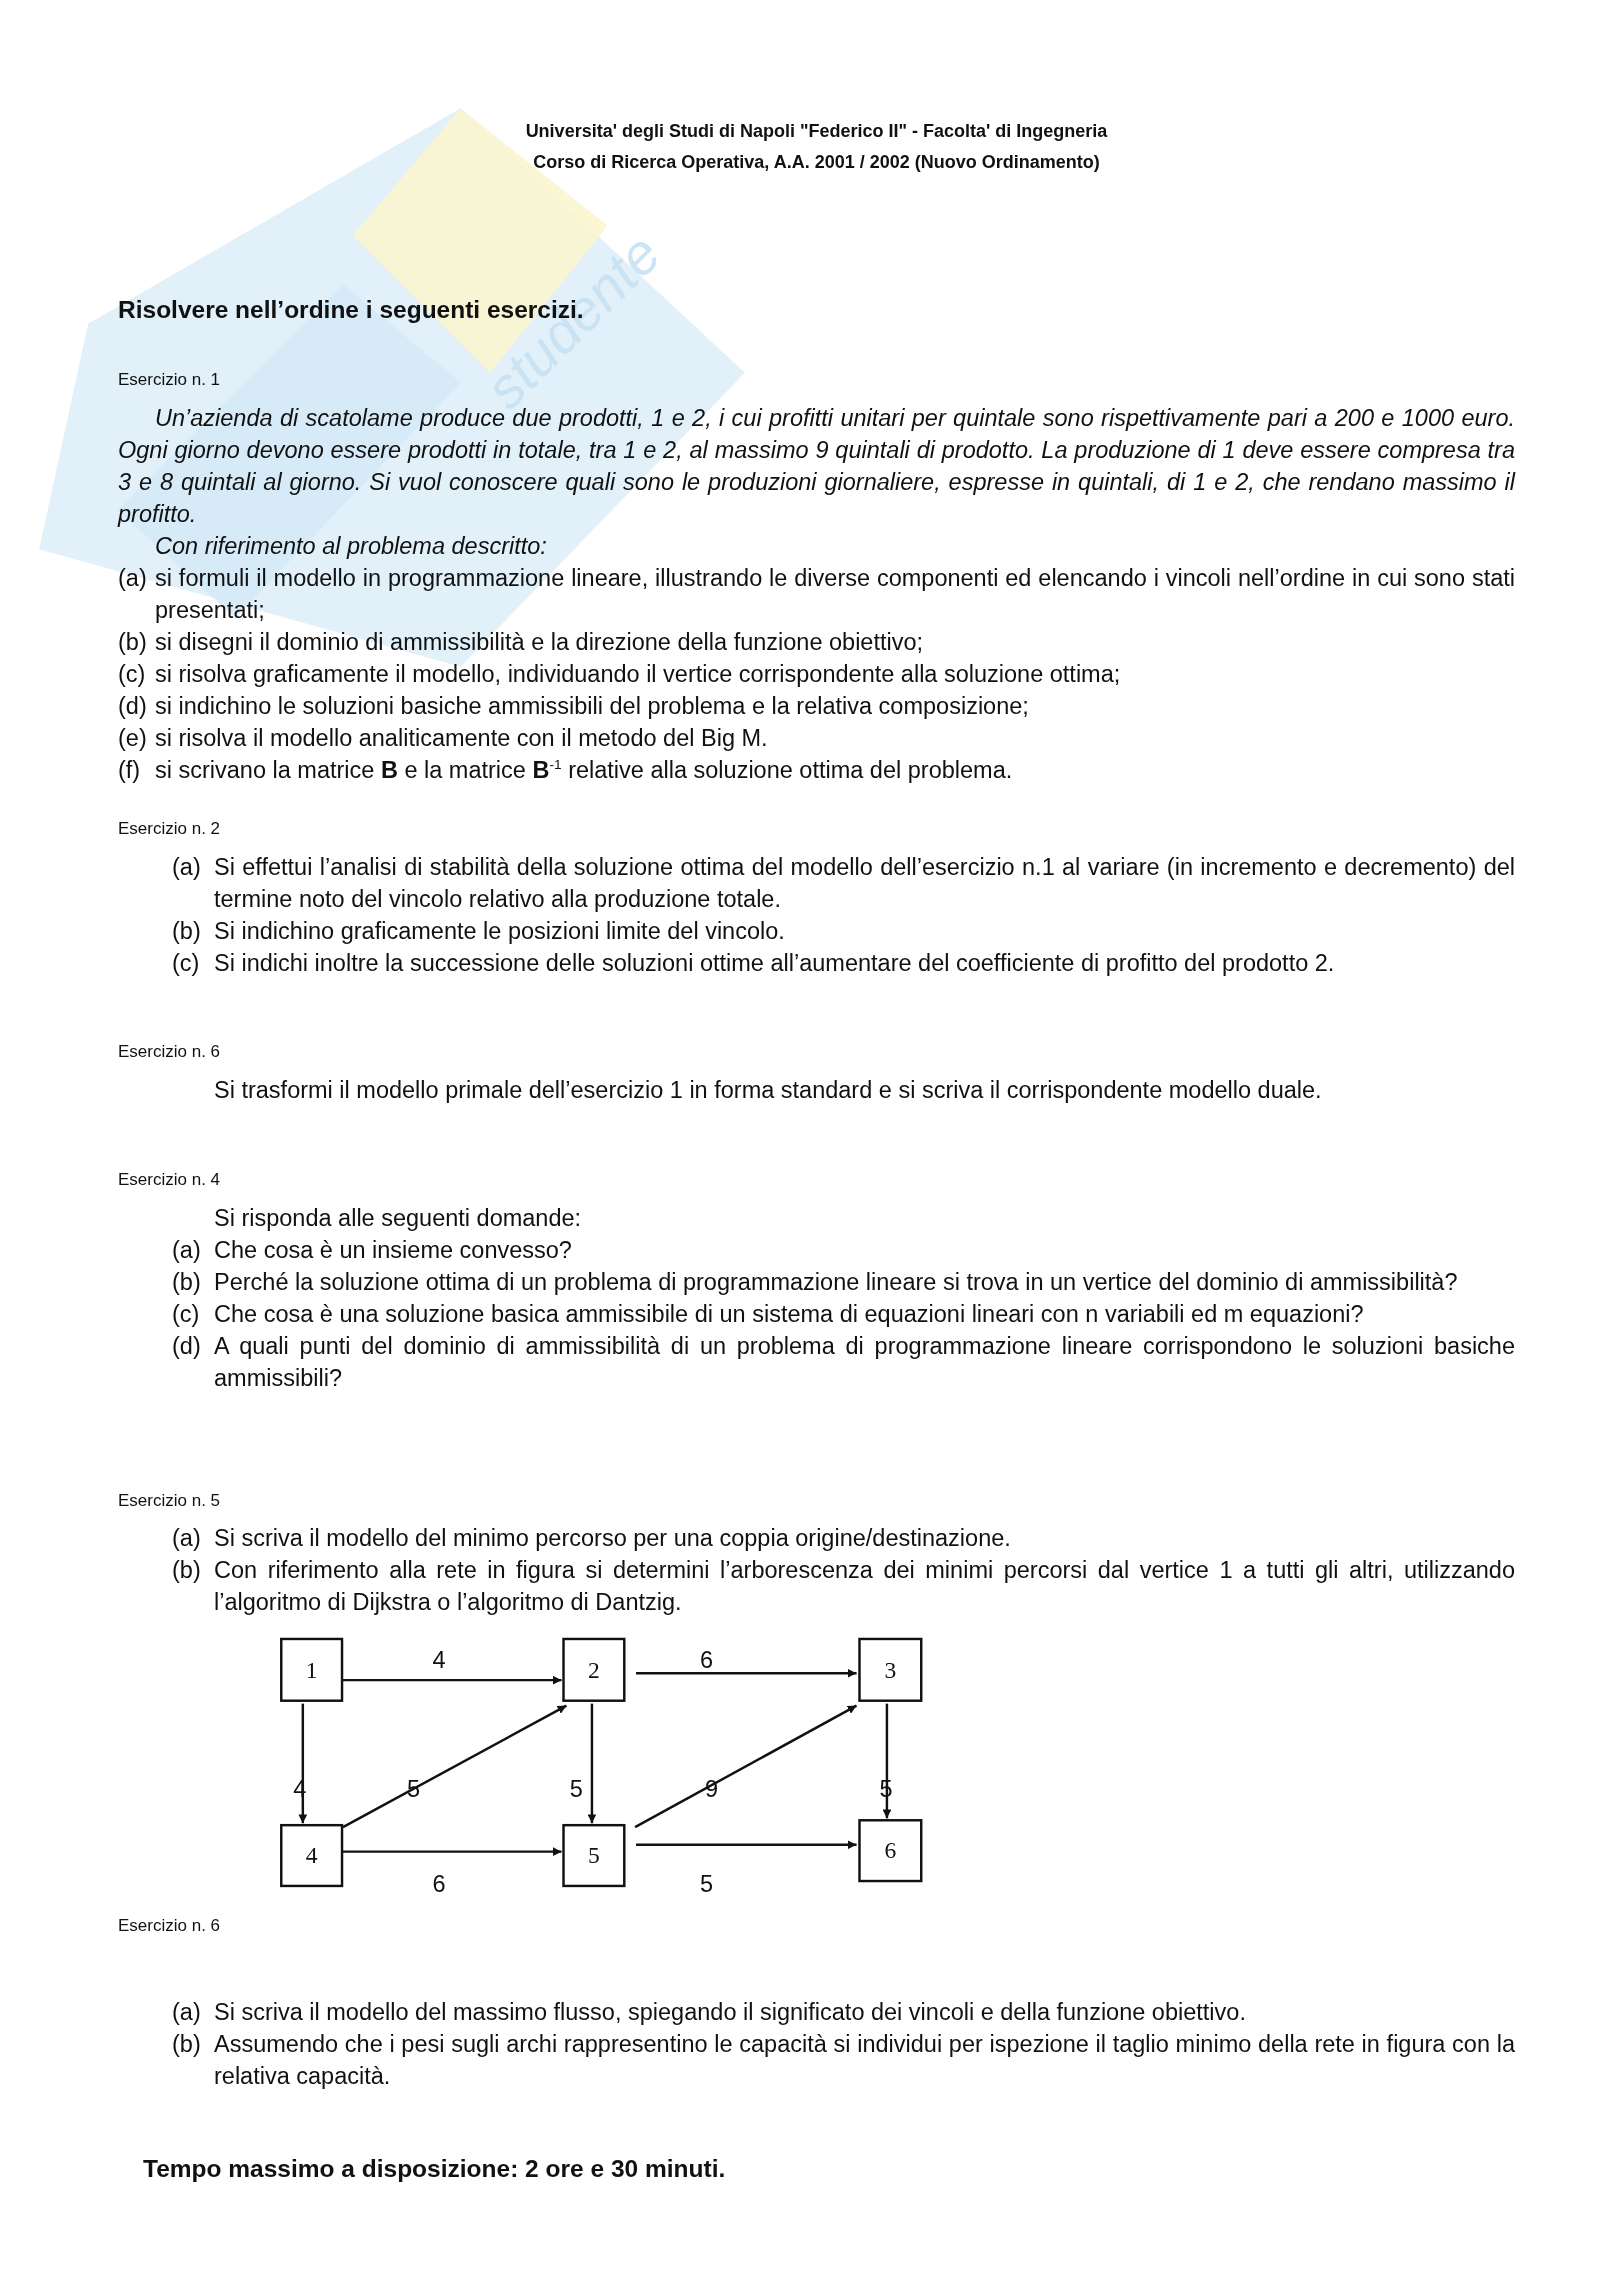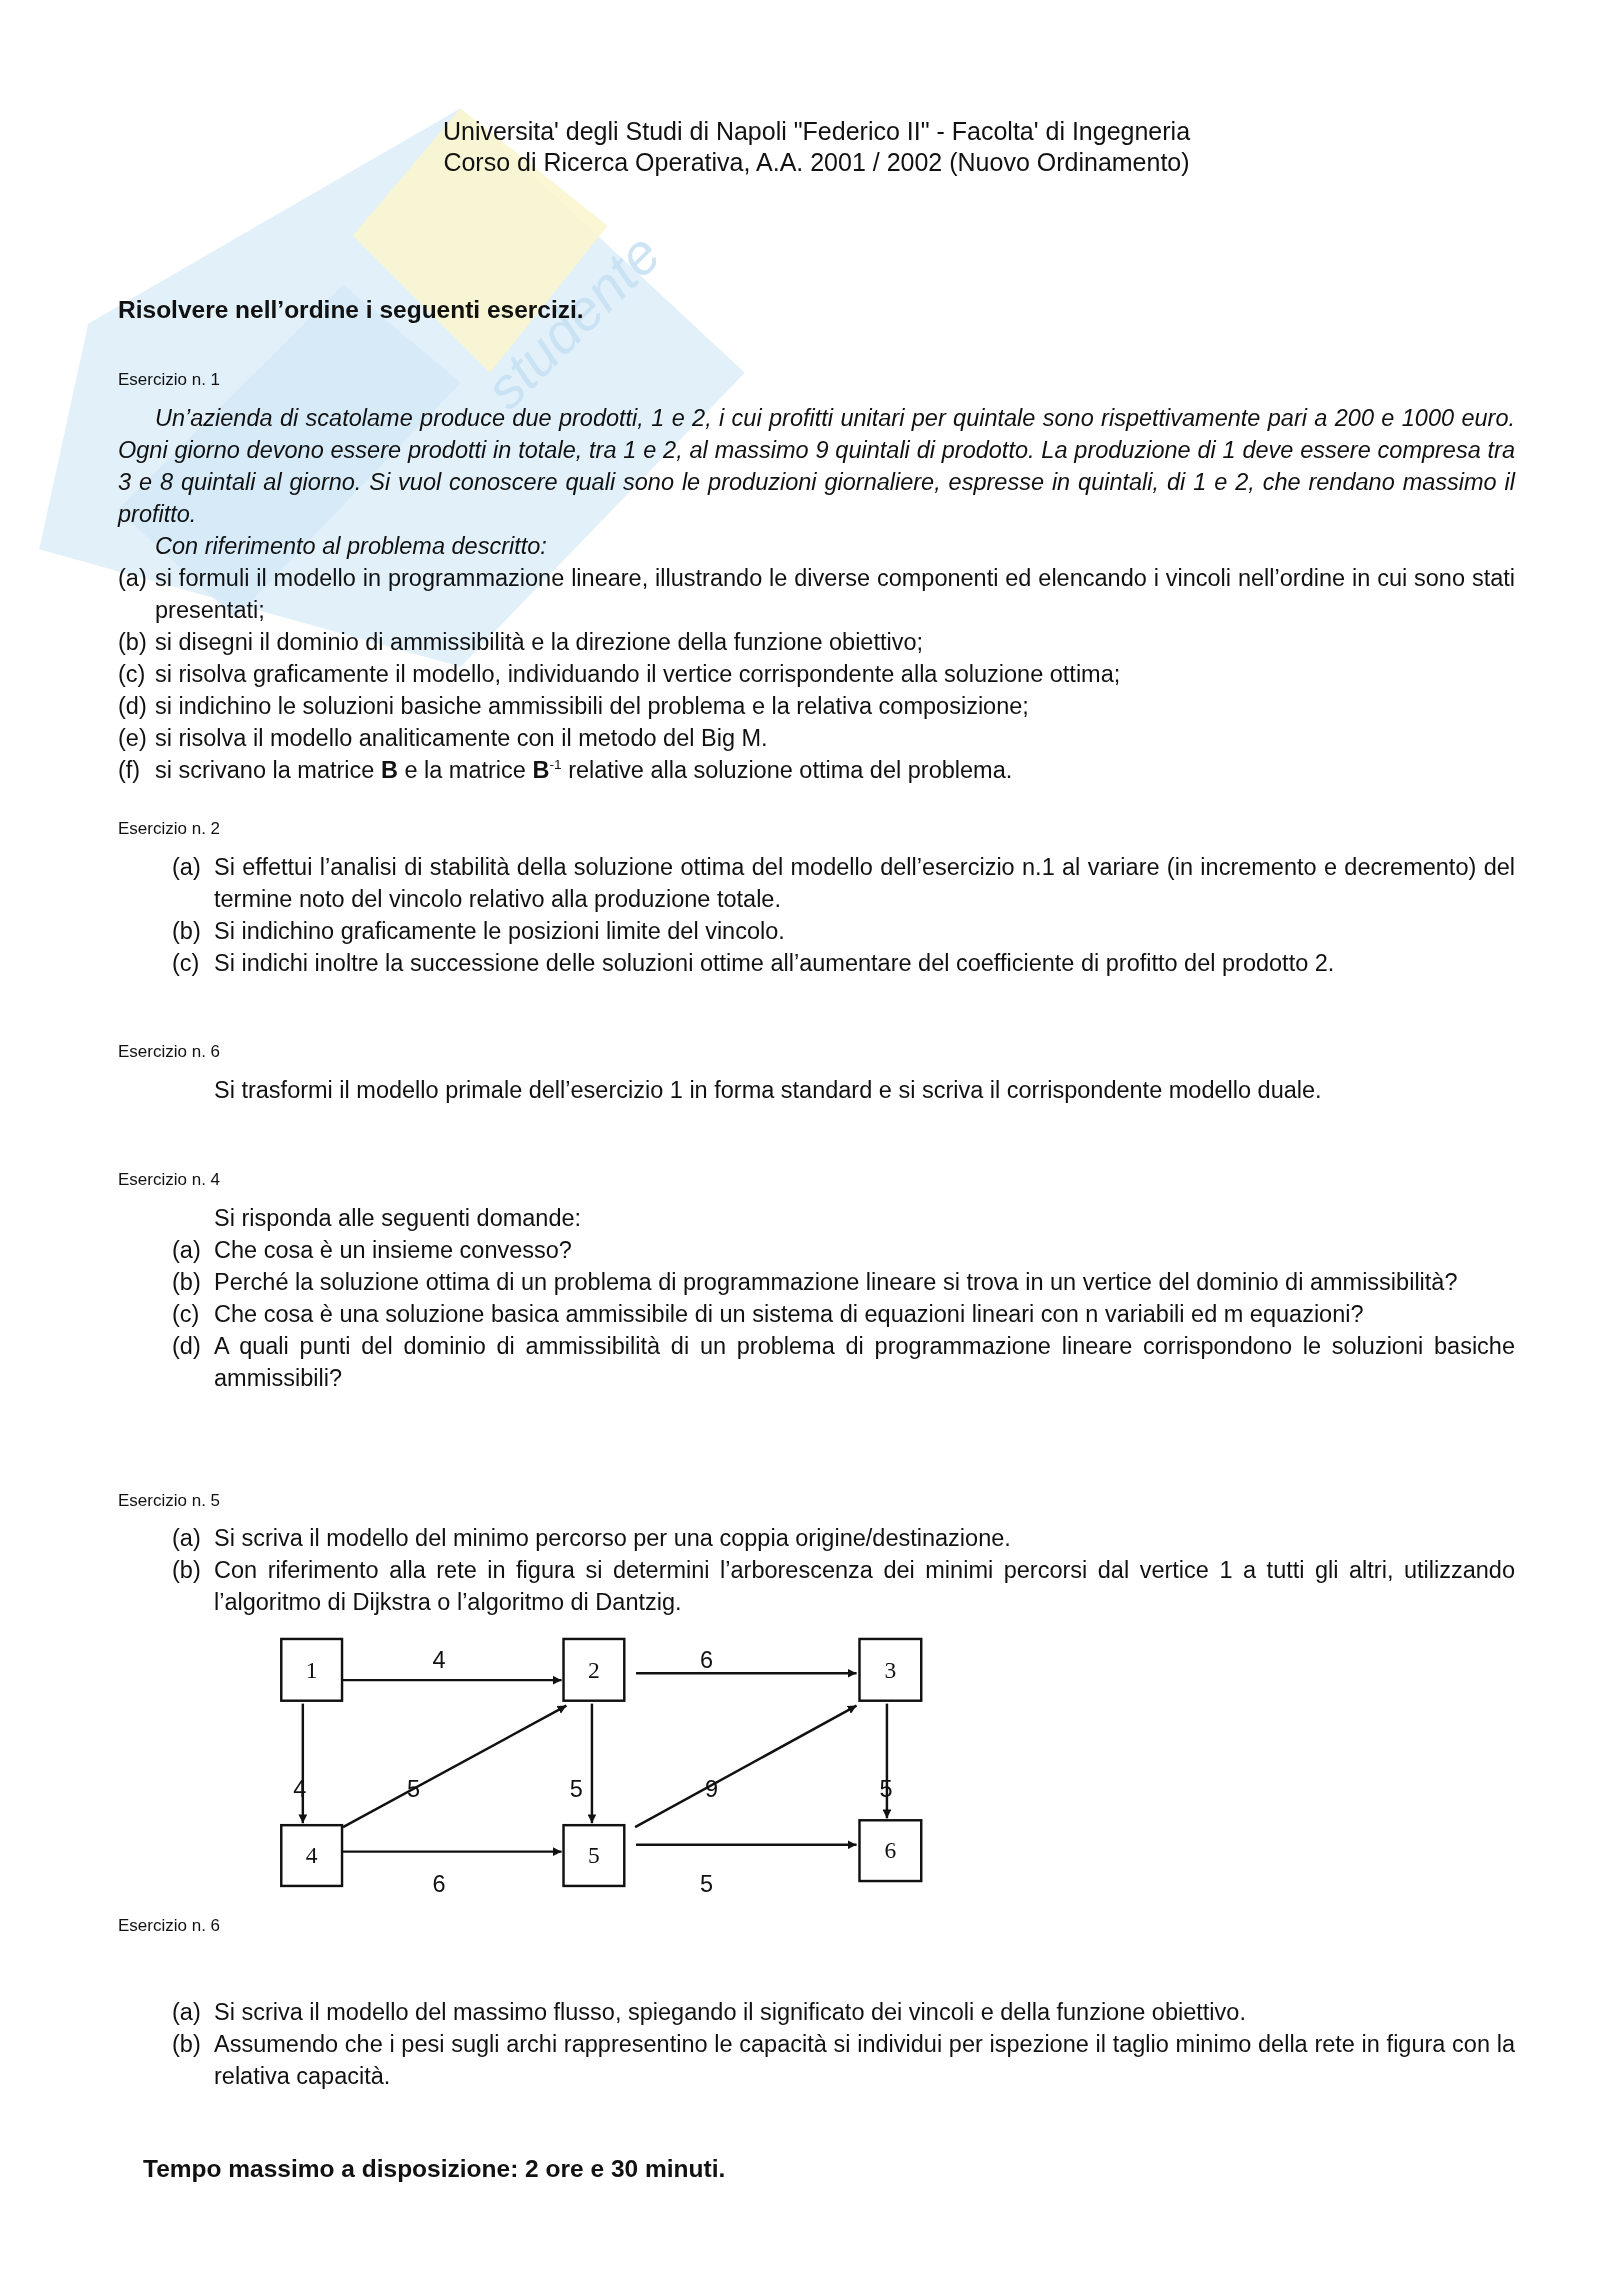--- a/index.html
+++ b/index.html
@@ -3,21 +3,21 @@
   <meta charset="utf-8">
   <style>
     html, body { margin: 0; padding: 0; }
     body {
       width: 1620px; height: 2293px; position: relative; overflow: hidden;
       background: #ffffff; color: #111111;
       font-family: "Liberation Sans", sans-serif;
     }
     .watermark { position: absolute; left: 0; top: 0; width: 1620px; height: 2293px; pointer-events: none; z-index: 0; }
     .page { position: absolute; left: 118px; top: 0; width: 1397px; z-index: 1; }
-    .header { position: absolute; top: 116px; left: 0; width: 1397px; text-align: center; font-weight: normal; font-size: 25px; line-height: 31px; }
+    .header { position: absolute; top: 116px; left: 0; width: 1397px; text-align: center; font-weight: bold; font-size: 18px; line-height: 31px; }
     .intro { position: absolute; top: 296px; left: 0; font-weight: bold; font-size: 24.5px; }
     .ex-title { position: absolute; left: 0; font-weight: normal; font-size: 17px; }
     .para { position: absolute; left: 0; width: 1397px; font-size: 23.5px; line-height: 32px; text-align: justify; }
     .ind { text-indent: 37px; font-style: italic; }
     .ind2 { text-indent: 96px; }
     .item { display: flex; }
     .item .lbl { flex: 0 0 auto; }
     .item .txt { flex: 1 1 auto; text-align: justify; }
     .ex1 .lbl { width: 37px; }
     .exN { padding-left: 54px; }

